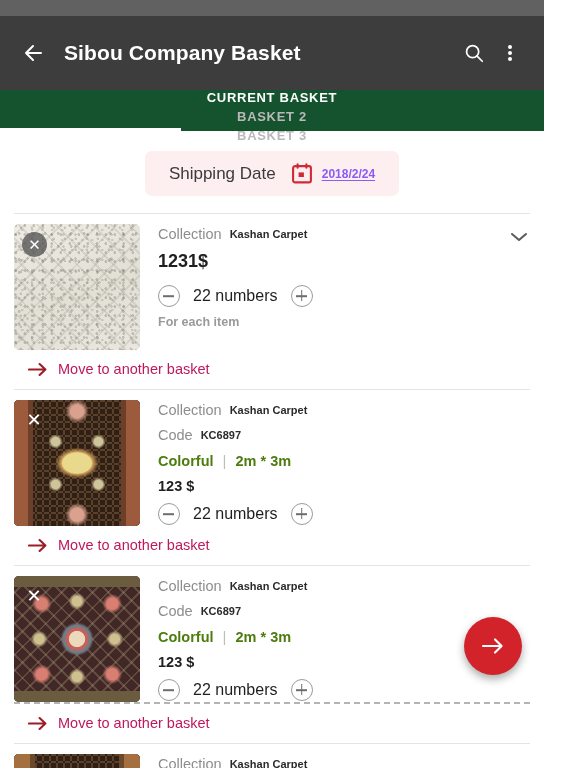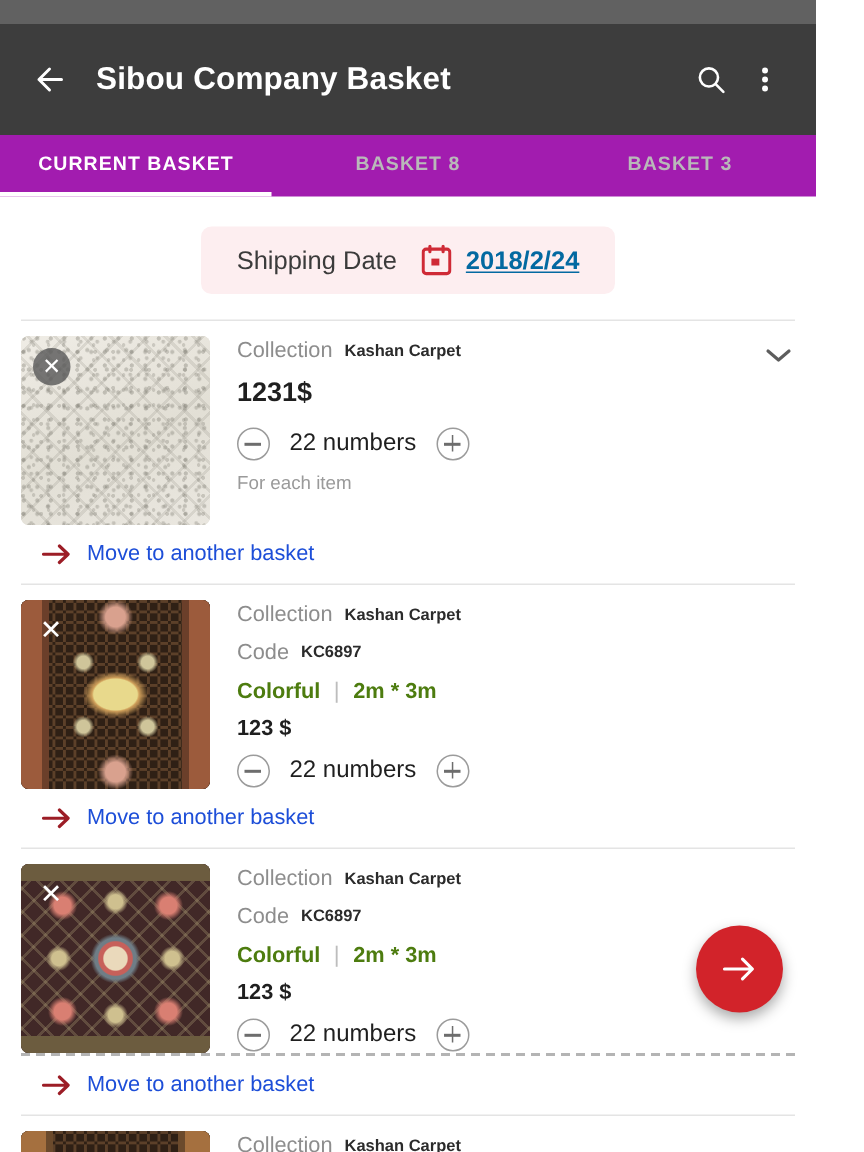--- a/index.html
+++ b/index.html
@@ -23,21 +23,21 @@
   .app-title {
     color: #ffffff; font-size: 21px; font-weight: 700;
     margin-left: 14px; letter-spacing: .1px; white-space: nowrap;
   }
   .bar-spacer { flex: 1 1 auto; }
   .bar-icon { width: 36px; height: 36px; display:flex; align-items:center; justify-content:center; cursor:pointer; }
   .kebab-dot { width: 4px; height: 4px; border-radius: 50%; background: #fff; margin: 2px 0; }
 
   
   .tab-strip {
-    height: 41px; background: #a21caf; display: flex; position: relative;
+    height: 41px; background: #14532d; display: flex; position: relative; flex-direction: column;
   }
   .tab {
     flex: 1 1 33.333%; display:flex; align-items:center; justify-content:center;
     color: #b9b9b9; font-size: 13px; font-weight: 700; letter-spacing: .7px;
     cursor: pointer; padding-bottom: 4px;
   }
   .tab.active { color: #ffffff; }
   .tab-indicator {
     position: absolute; left: 0; bottom: 0; width: 33.333%; height: 3px; background: #ffffff;
   }
@@ -45,21 +45,21 @@
   
   .ship-wrap { display:flex; justify-content:center; padding: 20px 0 17px; background:#fff; }
   .ship-chip {
     background: #fdeef0; border-radius: 7px;
     display:flex; align-items:center; gap: 16px;
     padding: 12px 24px; cursor: pointer;
   }
   .ship-label { color: #3b3b3b; font-size: 17px; }
   .ship-date-group { display:flex; align-items:center; gap: 10px; }
   .ship-date {
-    color: #0369a1; font-size: 17px; font-weight: 700;
+    color: #8b5cf6; font-size: 12px; font-weight: 700;
     text-decoration: underline; text-underline-offset: 2px;
   }
 
   
   .list { background:#fff; }
   .divider { height: 1px; background: #e4e4e4; margin: 0 14px; }
   .divider.dashed {
     height: 0; border-top: 2px dashed #b4b4b4; background: none; margin: 0;
   }
 
@@ -99,29 +99,29 @@
   }
   .circ-btn::before {
     content:""; position:absolute; left: 4px; top: 50%; transform: translateY(-50%);
     width: 11px; height: 1.6px; background: #6d6d6d;
   }
   .circ-btn.plus::after {
     content:""; position:absolute; top: 4px; left: 50%; transform: translateX(-50%);
     width: 1.6px; height: 11px; background: #6d6d6d;
   }
   .qty-text { color: #1f1f1f; font-size: 16px; font-weight: 400; }
-  .sub-note { color: #9a9a9a; font-size: 12.5px; margin-top: 8px; }
+  .sub-note { color: #9a9a9a; font-size: 12.5px; margin-top: 8px; font-weight: bold; }
 
   .chev { flex: 0 0 30px; display:flex; justify-content:flex-end; padding-top: 6px; cursor:pointer; }
 
   .move-row {
     display:flex; align-items:center; gap: 10px;
     padding: 11px 14px 12px 14px; cursor: pointer;
   }
-  .move-text { color: #1d4ed8; font-size: 14.5px; }
+  .move-text { color: #be185d; font-size: 14.5px; }
 
   
   .fab {
     position: absolute; right: 22px; bottom: 93px;
     width: 58px; height: 58px; border-radius: 50%;
     background: #d2232a;
     display:flex; align-items:center; justify-content:center;
     box-shadow: 0 4px 9px rgba(0,0,0,.34);
     cursor: pointer; z-index: 20;
   }
@@ -211,21 +211,21 @@
           <div class="kebab-dot"></div>
       </div>
     </div>
   </div>
 
   <div class="tab-strip">
     <div class="tab active">
       <span>CURRENT BASKET</span>
     </div>
     <div class="tab">
-      <span>BASKET 8</span>
+      <span>BASKET 2</span>
     </div>
     <div class="tab">
       <span>BASKET 3</span>
     </div>
     <div class="tab-indicator"></div>
   </div>
 
   <div class="ship-wrap">
     <div class="ship-chip">
       <span class="ship-label">Shipping Date</span>

